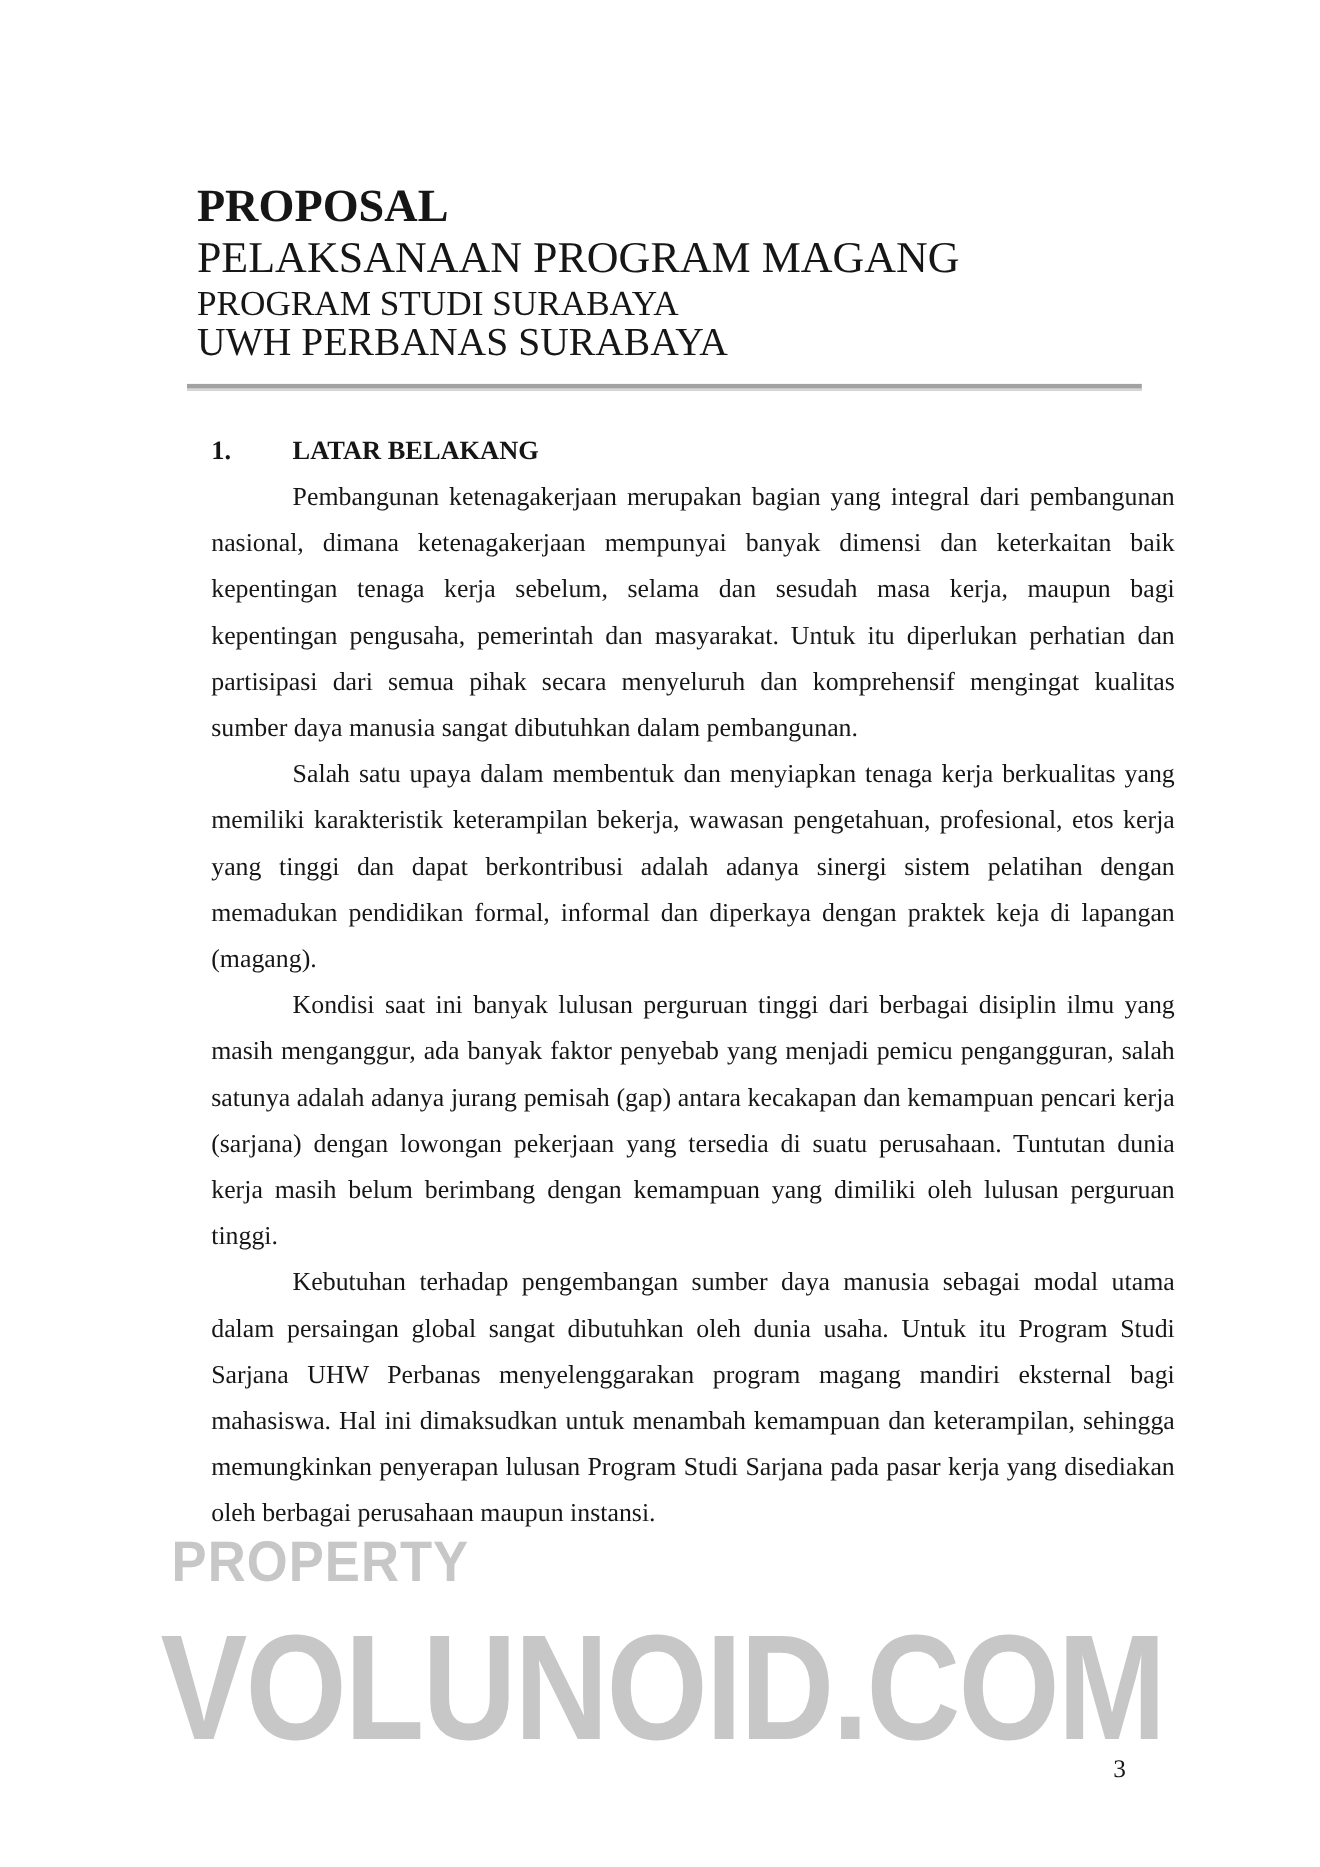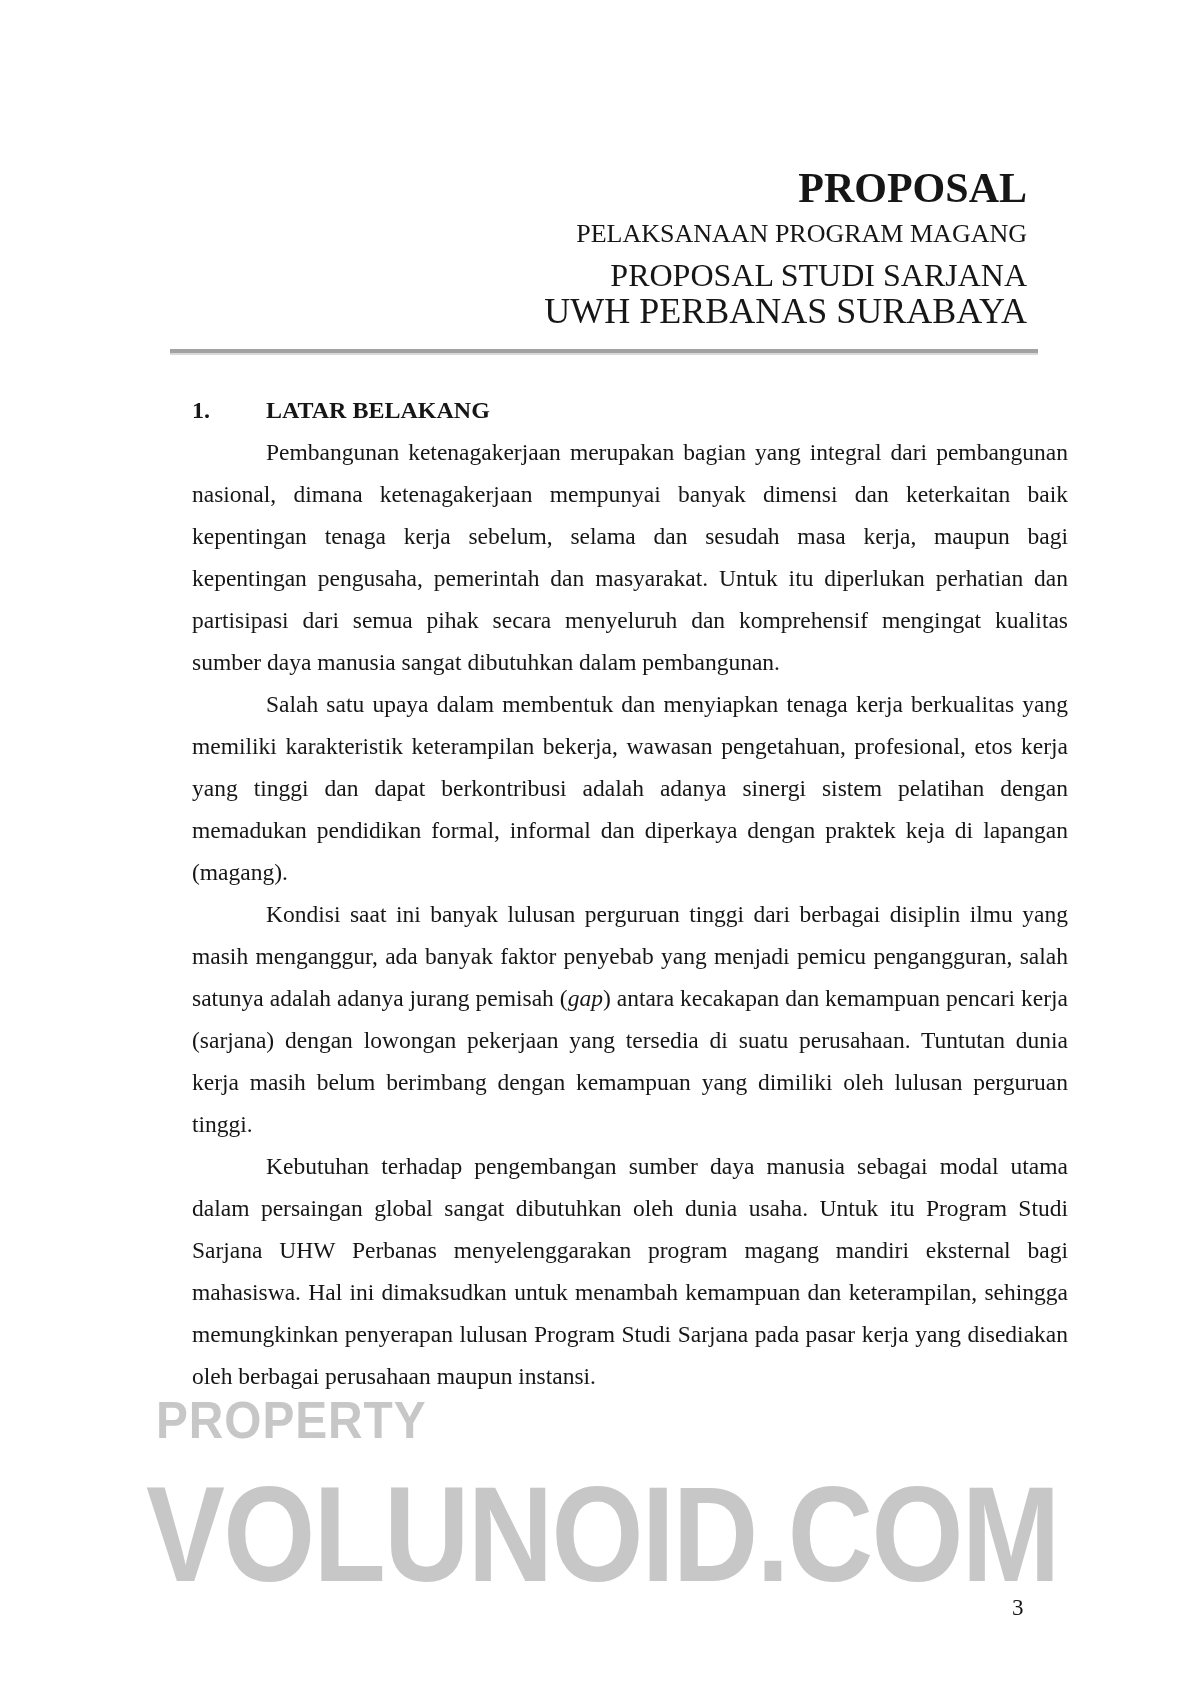--- a/index.html
+++ b/index.html
@@ -44,29 +44,29 @@
     letter-spacing: -2px;
     transform: scaleX(0.87);
     transform-origin: left top;
     white-space: nowrap;
     user-select: none;
   }
 
   
   .doc-title {
     position: absolute;
-    left: 147px;
+    left: 179px;
     top: 164px;
     width: 880px;
     z-index: 2;
-    text-align: right;
+    text-align: left;
     white-space: nowrap;
   }
   .t1 { font-size: 42px; font-weight: bold; line-height: 48px; }
-  .t2 { font-size: 26px; line-height: 44px; }
+  .t2 { font-size: 40px; line-height: 44px; }
   .t3 { font-size: 32px; line-height: 38px; }
   .t4 { font-size: 36px; line-height: 34px; }
 
   
   .rule {
     position: absolute;
     left: 170px;
     top: 349px;
     width: 868px;
     height: 4px;
@@ -94,21 +94,21 @@
   }
   .content h2 .sec-num {
     display: inline-block;
     width: 74px;
   }
   .content p {
     margin: 0;
     text-align: justify;
     text-indent: 74px;
   }
-  .italic { font-style: italic; }
+  .italic { }
 
   
   .page-number {
     position: absolute;
     left: 1012px;
     top: 1593px;
     z-index: 2;
     font-size: 23px;
     line-height: 30px;
   }
@@ -118,21 +118,21 @@
 
 <div class="page">
 
   <div class="wm-property">PROPERTY</div>
 
   <div class="wm-site">VOLUNOID.COM</div>
 
   <header class="doc-title">
     <div class="t1">PROPOSAL</div>
     <div class="t2">PELAKSANAAN PROGRAM MAGANG</div>
-    <div class="t3">PROPOSAL STUDI SARJANA</div>
+    <div class="t3">PROGRAM STUDI SURABAYA</div>
     <div class="t4">UWH PERBANAS SURABAYA</div>
   </header>
 
   <div class="rule"></div>
 
   <section class="content">
     <h2>
       <span class="sec-num">1.</span><span>LATAR BELAKANG</span>
     </h2>
 

